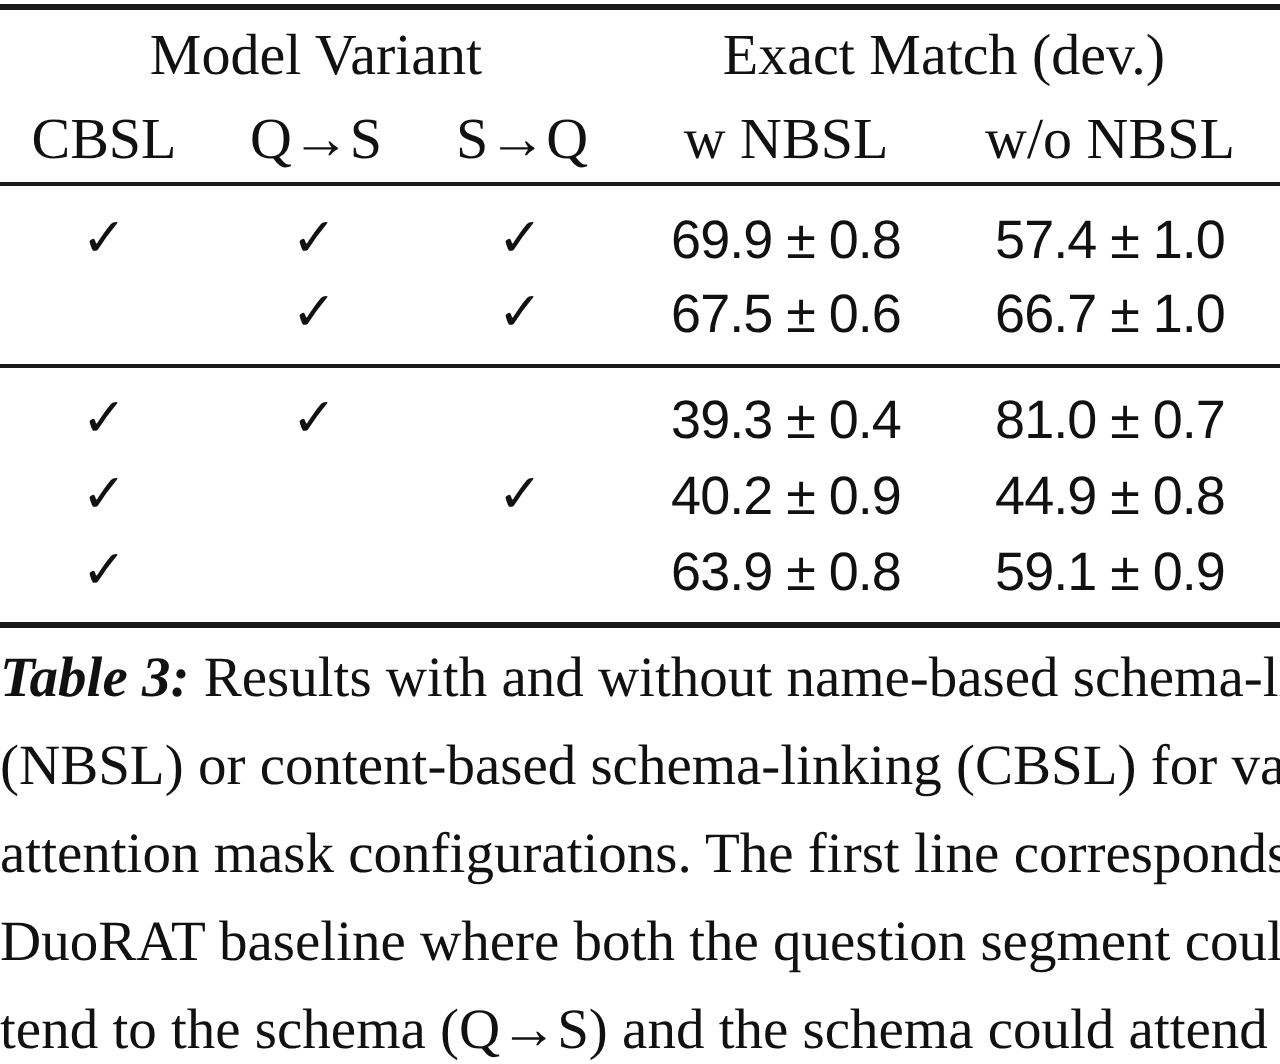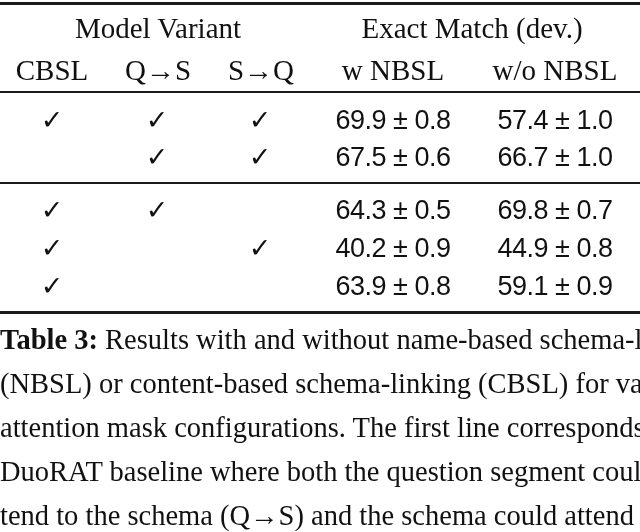--- a/index.html
+++ b/index.html
@@ -7,21 +7,21 @@
          font-family: "Liberation Serif", "DejaVu Serif", serif; color: #111; }
   .rule { position: absolute; left: 0; width: 640px; background: #1a1a1a; }
   .rule.thick { height: 3px; }
   .rule.thin { height: 2px; }
   .cell { position: absolute; white-space: nowrap; font-size: 29px; line-height: 1; transform: translateX(-50%); }
   .num { font-family: Liberation Sans, sans-serif; font-size: 27px; letter-spacing: -0.5px; }
   .check { font-family: "DejaVu Sans", sans-serif; font-size: 27px; }
   .caption { position: absolute; left: 0; top: 318px; width: 640px; font-size: 28.5px; line-height: 44px;
              text-align: justify; }
   .caption .line { display: block; text-align: justify; text-align-last: justify; height: 44px; white-space: nowrap; overflow: visible; }
-  .caption b { font-weight: bold; }
+  .caption b { font-weight: bold; font-style: italic; }
 </style>
 </head>
 <body>
 
 <div>
   <div class="rule thick" style="top:2px"></div>
 
   <div class="cell" style="left:158px; top:14px">Model Variant</div>
   <div class="cell" style="left:472px; top:14px">Exact Match (dev.)</div>
 
@@ -48,22 +48,22 @@
     <div class="cell num" style="left:393px; top:144px">67.5 ± 0.6</div>
     <div class="cell num" style="left:555px; top:144px">66.7 ± 1.0</div>
   </div>
 
   <div class="rule thin" style="top:182px"></div>
 
   <div>
     <div class="cell check" style="left:52px; top:196px">✓</div>
     <div class="cell check" style="left:157px; top:196px">✓</div>
     <div class="cell check" style="left:260px; top:196px"></div>
-    <div class="cell num" style="left:393px; top:197px">64.3 ± 0.5</div>
-    <div class="cell num" style="left:555px; top:197px">69.8 ± 0.7</div>
+    <div class="cell num" style="left:393px; top:197px">39.3 ± 0.4</div>
+    <div class="cell num" style="left:555px; top:197px">81.0 ± 0.7</div>
   </div>
 
   <div>
     <div class="cell check" style="left:52px; top:234px">✓</div>
     <div class="cell check" style="left:157px; top:234px"></div>
     <div class="cell check" style="left:260px; top:234px">✓</div>
     <div class="cell num" style="left:393px; top:235px">40.2 ± 0.9</div>
     <div class="cell num" style="left:555px; top:235px">44.9 ± 0.8</div>
   </div>
 

